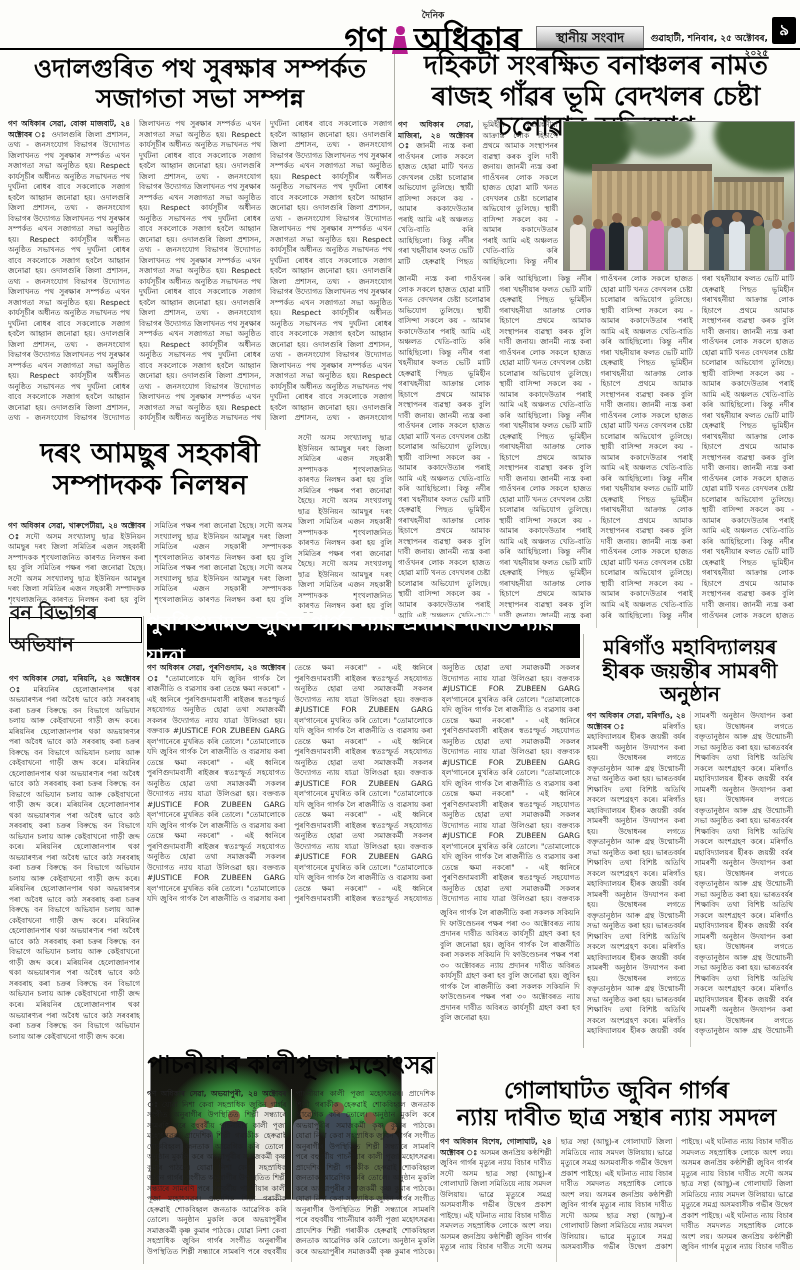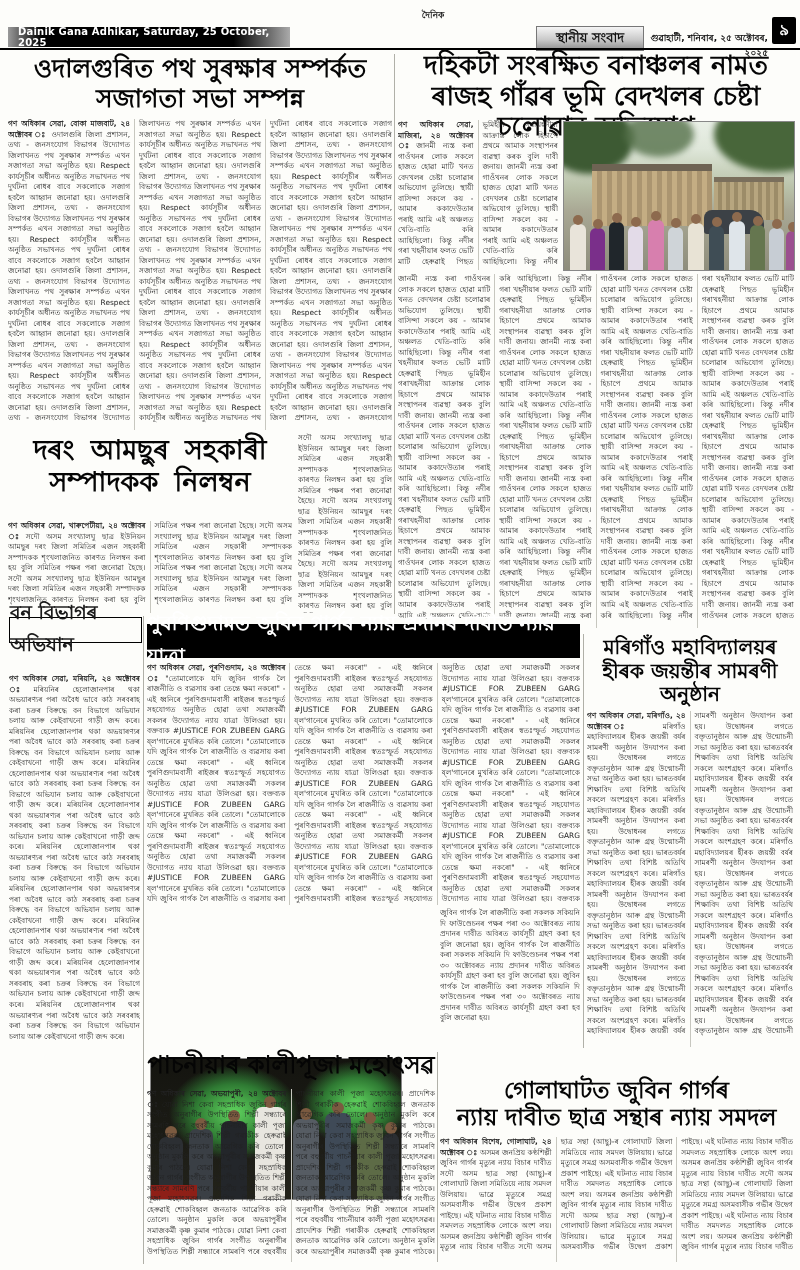--- a/index.html
+++ b/index.html
@@ -58,26 +58,31 @@
   .fig{position:absolute;bottom:0;border-radius:7px 7px 0 0;}
   .fig:before{content:"";position:absolute;left:50%;transform:translateX(-50%);top:-11px;width:12px;height:12px;
     border-radius:50%;background:#7b5a40;}
   .redcloth{position:absolute;left:0;bottom:0;width:46px;height:14px;background:#8e1f17;}
 </style>
 </head>
 <body>
 
 <div id="page">
 
-  <div class="abs ed-bar" style="left:8px;top:27px;width:262px;height:20px;">
-    <span>Dainik Gana Adhikar, Saturday, 25 October, 2025 </span>
-  </div>
 
   <div class="abs" style="left:318px;top:8px;width:230px;height:48px;">
     <div class="mast-prefix" style="text-align:center;">দৈনিক </div>
+    <div class="masthead">
+      <span class="title">গণ </span>
+      <span class="logo">
+        <span class="head"></span>
+          <span class="bodyy"></span>
+      </span>
+      <span class="title">অধিকাৰ </span>
+    </div>
   </div>
 
   <div class="abs section-box" style="left:536px;top:26px;width:106px;height:23px;">
     <span>স্থানীয় সংবাদ </span>
   </div>
 
   <div class="abs date-right" style="left:636px;top:31px;width:132px;height:14px;">গুৱাহাটী, শনিবাৰ, ২৫ অক্টোবৰ, ২০২৫ </div>
 
   <div class="abs pagenum" style="left:772px;top:17px;width:24px;height:27px;">
     <span>৯ </span>
@@ -118,21 +123,21 @@
     <div class="person" style="left:165px;width:16px;height:49px;background:#dfe5ea;"></div>
     <div class="person" style="left:186px;width:15px;height:45px;background:#65764f;"></div>
     <div class="person" style="left:205px;width:15px;height:42px;background:#c7cdd4;"></div>
     <div class="person" style="left:222px;width:14px;height:39px;background:#9b4f8f;"></div>
   </div>
 
   <div class="abs bodytxt cols4" style="left:398px;top:274px;width:396px;height:354px;">
     <span>জানমী ন্যস্ত কৰা গাওঁখনৰ লোক সকলে হাজত হোৱা মাটি খনত বেদখলৰ চেষ্টা চলোৱাৰ অভিযোগ তুলিছে। স্থায়ী বাসিন্দা সকলে কয় - আমাৰ ককাদেউতাৰ পৰাই আমি এই অঞ্চলত খেতি-বাতি কৰি আহিছিলো। কিন্তু নদীৰ গৰা খহনীয়াৰ ফলত ভেটি মাটি হেৰুৱাই পিছত ভূমিহীন গৰাখহনীয়া আক্ৰান্ত লোক হিচাপে প্ৰথমে আমাক সংস্থাপনৰ ব্যৱস্থা কৰক বুলি দাবী জনায়। জানমী ন্যস্ত কৰা গাওঁখনৰ লোক সকলে হাজত হোৱা মাটি খনত বেদখলৰ চেষ্টা চলোৱাৰ অভিযোগ তুলিছে। স্থায়ী বাসিন্দা সকলে কয় - আমাৰ ককাদেউতাৰ পৰাই আমি এই অঞ্চলত খেতি-বাতি কৰি আহিছিলো। কিন্তু নদীৰ গৰা খহনীয়াৰ ফলত ভেটি মাটি হেৰুৱাই পিছত ভূমিহীন গৰাখহনীয়া আক্ৰান্ত লোক হিচাপে প্ৰথমে আমাক সংস্থাপনৰ ব্যৱস্থা কৰক বুলি দাবী জনায়। জানমী ন্যস্ত কৰা গাওঁখনৰ লোক সকলে হাজত হোৱা মাটি খনত বেদখলৰ চেষ্টা চলোৱাৰ অভিযোগ তুলিছে। স্থায়ী বাসিন্দা সকলে কয় - আমাৰ ককাদেউতাৰ পৰাই আমি এই অঞ্চলত খেতি-বাতি কৰি আহিছিলো। কিন্তু নদীৰ গৰা খহনীয়াৰ ফলত ভেটি মাটি হেৰুৱাই পিছত ভূমিহীন গৰাখহনীয়া আক্ৰান্ত লোক হিচাপে প্ৰথমে আমাক সংস্থাপনৰ ব্যৱস্থা কৰক বুলি দাবী জনায়। জানমী ন্যস্ত কৰা গাওঁখনৰ লোক সকলে হাজত হোৱা মাটি খনত বেদখলৰ চেষ্টা চলোৱাৰ অভিযোগ তুলিছে। স্থায়ী বাসিন্দা সকলে কয় - আমাৰ ককাদেউতাৰ পৰাই আমি এই অঞ্চলত খেতি-বাতি কৰি আহিছিলো। কিন্তু নদীৰ গৰা খহনীয়াৰ ফলত ভেটি মাটি হেৰুৱাই পিছত ভূমিহীন গৰাখহনীয়া আক্ৰান্ত লোক হিচাপে প্ৰথমে আমাক সংস্থাপনৰ ব্যৱস্থা কৰক বুলি দাবী জনায়। জানমী ন্যস্ত কৰা গাওঁখনৰ লোক সকলে হাজত হোৱা মাটি খনত বেদখলৰ চেষ্টা চলোৱাৰ অভিযোগ তুলিছে। স্থায়ী বাসিন্দা সকলে কয় - আমাৰ ককাদেউতাৰ পৰাই আমি এই অঞ্চলত খেতি-বাতি কৰি আহিছিলো। কিন্তু নদীৰ গৰা খহনীয়াৰ ফলত ভেটি মাটি হেৰুৱাই পিছত ভূমিহীন গৰাখহনীয়া আক্ৰান্ত লোক হিচাপে প্ৰথমে আমাক সংস্থাপনৰ ব্যৱস্থা কৰক বুলি দাবী জনায়। জানমী ন্যস্ত কৰা গাওঁখনৰ লোক সকলে হাজত হোৱা মাটি খনত বেদখলৰ চেষ্টা চলোৱাৰ অভিযোগ তুলিছে। স্থায়ী বাসিন্দা সকলে কয় - আমাৰ ককাদেউতাৰ পৰাই আমি এই অঞ্চলত খেতি-বাতি কৰি আহিছিলো। কিন্তু নদীৰ গৰা খহনীয়াৰ ফলত ভেটি মাটি হেৰুৱাই পিছত ভূমিহীন গৰাখহনীয়া আক্ৰান্ত লোক হিচাপে প্ৰথমে আমাক সংস্থাপনৰ ব্যৱস্থা কৰক বুলি দাবী জনায়। জানমী ন্যস্ত কৰা গাওঁখনৰ লোক সকলে হাজত হোৱা মাটি খনত বেদখলৰ চেষ্টা চলোৱাৰ অভিযোগ তুলিছে। স্থায়ী বাসিন্দা সকলে কয় - আমাৰ ককাদেউতাৰ পৰাই আমি এই অঞ্চলত খেতি-বাতি কৰি আহিছিলো। কিন্তু নদীৰ গৰা খহনীয়াৰ ফলত ভেটি মাটি হেৰুৱাই পিছত ভূমিহীন গৰাখহনীয়া আক্ৰান্ত লোক হিচাপে প্ৰথমে আমাক সংস্থাপনৰ ব্যৱস্থা কৰক বুলি দাবী জনায়। জানমী ন্যস্ত কৰা গাওঁখনৰ লোক সকলে হাজত হোৱা মাটি খনত বেদখলৰ চেষ্টা চলোৱাৰ অভিযোগ তুলিছে। স্থায়ী বাসিন্দা সকলে কয় - আমাৰ ককাদেউতাৰ পৰাই আমি এই অঞ্চলত খেতি-বাতি কৰি আহিছিলো। কিন্তু নদীৰ গৰা খহনীয়াৰ ফলত ভেটি মাটি হেৰুৱাই পিছত ভূমিহীন গৰাখহনীয়া আক্ৰান্ত লোক হিচাপে প্ৰথমে আমাক সংস্থাপনৰ ব্যৱস্থা কৰক বুলি দাবী জনায়। জানমী ন্যস্ত কৰা গাওঁখনৰ লোক সকলে হাজত হোৱা মাটি খনত বেদখলৰ চেষ্টা চলোৱাৰ অভিযোগ তুলিছে। স্থায়ী বাসিন্দা সকলে কয় - আমাৰ ককাদেউতাৰ পৰাই আমি এই অঞ্চলত খেতি-বাতি কৰি আহিছিলো। কিন্তু নদীৰ গৰা খহনীয়াৰ ফলত ভেটি মাটি হেৰুৱাই পিছত ভূমিহীন গৰাখহনীয়া আক্ৰান্ত লোক হিচাপে প্ৰথমে আমাক সংস্থাপনৰ ব্যৱস্থা কৰক বুলি দাবী জনায়। জানমী ন্যস্ত কৰা গাওঁখনৰ লোক সকলে হাজত হোৱা মাটি খনত বেদখলৰ চেষ্টা চলোৱাৰ অভিযোগ তুলিছে। স্থায়ী বাসিন্দা সকলে কয় - আমাৰ ককাদেউতাৰ পৰাই আমি এই অঞ্চলত খেতি-বাতি কৰি আহিছিলো। কিন্তু নদীৰ গৰা খহনীয়াৰ ফলত ভেটি মাটি হেৰুৱাই পিছত ভূমিহীন গৰাখহনীয়া আক্ৰান্ত লোক হিচাপে প্ৰথমে আমাক সংস্থাপনৰ ব্যৱস্থা কৰক বুলি দাবী জনায়। জানমী ন্যস্ত কৰা গাওঁখনৰ লোক সকলে হাজত হোৱা মাটি খনত বেদখলৰ চেষ্টা চলোৱাৰ অভিযোগ তুলিছে। স্থায়ী বাসিন্দা সকলে কয় - আমাৰ ককাদেউতাৰ পৰাই আমি এই অঞ্চলত খেতি-বাতি কৰি আহিছিলো। কিন্তু নদীৰ গৰা খহনীয়াৰ ফলত ভেটি মাটি হেৰুৱাই পিছত ভূমিহীন গৰাখহনীয়া আক্ৰান্ত লোক হিচাপে প্ৰথমে আমাক সংস্থাপনৰ ব্যৱস্থা কৰক বুলি দাবী জনায়। জানমী ন্যস্ত কৰা গাওঁখনৰ লোক সকলে হাজত হোৱা মাটি খনত বেদখলৰ চেষ্টা চলোৱাৰ অভিযোগ তুলিছে। স্থায়ী বাসিন্দা সকলে কয় - আমাৰ ককাদেউতাৰ পৰাই আমি এই অঞ্চলত খেতি-বাতি কৰি আহিছিলো। কিন্তু নদীৰ গৰা খহনীয়াৰ ফলত ভেটি মাটি হেৰুৱাই পিছত ভূমিহীন গৰাখহনীয়া আক্ৰান্ত লোক হিচাপে প্ৰথমে আমাক সংস্থাপনৰ ব্যৱস্থা কৰক বুলি দাবী জনায়। জানমী ন্যস্ত কৰা গাওঁখনৰ লোক সকলে হাজত হোৱা মাটি খনত বেদখলৰ চেষ্টা চলোৱাৰ অভিযোগ তুলিছে। স্থায়ী বাসিন্দা সকলে কয় - আমাৰ ককাদেউতাৰ পৰাই আমি এই অঞ্চলত খেতি-বাতি কৰি আহিছিলো। কিন্তু নদীৰ গৰা খহনীয়াৰ ফলত ভেটি মাটি হেৰুৱাই পিছত ভূমিহীন গৰাখহনীয়া আক্ৰান্ত লোক হিচাপে প্ৰথমে আমাক সংস্থাপনৰ ব্যৱস্থা কৰক বুলি দাবী জনায়। জানমী ন্যস্ত কৰা গাওঁখনৰ লোক সকলে হাজত হোৱা মাটি খনত বেদখলৰ চেষ্টা চলোৱাৰ অভিযোগ তুলিছে। স্থায়ী বাসিন্দা সকলে কয় - আমাৰ ককাদেউতাৰ পৰাই আমি এই অঞ্চলত খেতি-বাতি কৰি আহিছিলো। কিন্তু নদীৰ গৰা খহনীয়াৰ ফলত ভেটি মাটি হেৰুৱাই পিছত ভূমিহীন গৰাখহনীয়া আক্ৰান্ত লোক হিচাপে প্ৰথমে আমাক সংস্থাপনৰ ব্যৱস্থা কৰক বুলি দাবী জনায়। জানমী ন্যস্ত কৰা গাওঁখনৰ লোক সকলে হাজত হোৱা মাটি খনত বেদখলৰ চেষ্টা চলোৱাৰ অভিযোগ তুলিছে। স্থায়ী বাসিন্দা সকলে কয় - আমাৰ ককাদেউতাৰ পৰাই আমি এই অঞ্চলত খেতি-বাতি কৰি আহিছিলো। কিন্তু নদীৰ গৰা খহনীয়াৰ ফলত ভেটি মাটি হেৰুৱাই পিছত ভূমিহীন গৰাখহনীয়া আক্ৰান্ত লোক হিচাপে প্ৰথমে আমাক সংস্থাপনৰ ব্যৱস্থা কৰক বুলি দাবী জনায়। জানমী ন্যস্ত কৰা গাওঁখনৰ লোক সকলে হাজত হোৱা মাটি খনত বেদখলৰ চেষ্টা চলোৱাৰ অভিযোগ তুলিছে। স্থায়ী বাসিন্দা সকলে কয় - আমাৰ ককাদেউতাৰ পৰাই আমি এই অঞ্চলত খেতি-বাতি কৰি আহিছিলো। কিন্তু নদীৰ গৰা খহনীয়াৰ ফলত ভেটি মাটি হেৰুৱাই পিছত ভূমিহীন গৰাখহনীয়া আক্ৰান্ত লোক হিচাপে প্ৰথমে আমাক সংস্থাপনৰ ব্যৱস্থা কৰক বুলি দাবী জনায়। জানমী ন্যস্ত কৰা গাওঁখনৰ লোক সকলে হাজত হোৱা মাটি খনত বেদখলৰ চেষ্টা চলোৱাৰ অভিযোগ তুলিছে। স্থায়ী বাসিন্দা সকলে কয় - আমাৰ ককাদেউতাৰ পৰাই আমি এই অঞ্চলত খেতি-বাতি কৰি আহিছিলো। কিন্তু নদীৰ গৰা খহনীয়াৰ ফলত ভেটি মাটি হেৰুৱাই পিছত ভূমিহীন গৰাখহনীয়া আক্ৰান্ত লোক হিচাপে প্ৰথমে আমাক সংস্থাপনৰ ব্যৱস্থা কৰক বুলি দাবী জনায়। জানমী ন্যস্ত কৰা গাওঁখনৰ লোক সকলে হাজত হোৱা মাটি খনত বেদখলৰ চেষ্টা চলোৱাৰ অভিযোগ তুলিছে। স্থায়ী বাসিন্দা সকলে কয় - আমাৰ ককাদেউতাৰ পৰাই আমি এই অঞ্চলত খেতি-বাতি কৰি আহিছিলো। কিন্তু নদীৰ গৰা খহনীয়াৰ ফলত ভেটি মাটি হেৰুৱাই পিছত ভূমিহীন গৰাখহনীয়া আক্ৰান্ত লোক হিচাপে প্ৰথমে আমাক সংস্থাপনৰ ব্যৱস্থা কৰক বুলি দাবী জনায়। জানমী ন্যস্ত কৰা গাওঁখনৰ লোক সকলে হাজত হোৱা মাটি খনত বেদখলৰ চেষ্টা চলোৱাৰ অভিযোগ তুলিছে। স্থায়ী বাসিন্দা সকলে কয় - আমাৰ ককাদেউতাৰ পৰাই আমি এই অঞ্চলত খেতি-বাতি কৰি আহিছিলো। কিন্তু নদীৰ গৰা খহনীয়াৰ ফলত ভেটি মাটি হেৰুৱাই পিছত ভূমিহীন গৰাখহনীয়া আক্ৰান্ত লোক হিচাপে প্ৰথমে আমাক সংস্থাপনৰ ব্যৱস্থা কৰক বুলি দাবী জনায়। জানমী ন্যস্ত কৰা গাওঁখনৰ লোক সকলে হাজত হোৱা মাটি খনত বেদখলৰ চেষ্টা চলোৱাৰ অভিযোগ তুলিছে। স্থায়ী বাসিন্দা সকলে কয় - আমাৰ ককাদেউতাৰ পৰাই আমি এই অঞ্চলত খেতি-বাতি কৰি আহিছিলো। কিন্তু নদীৰ গৰা খহনীয়াৰ ফলত ভেটি মাটি হেৰুৱাই পিছত ভূমিহীন গৰাখহনীয়া আক্ৰান্ত লোক হিচাপে প্ৰথমে আমাক সংস্থাপনৰ ব্যৱস্থা কৰক বুলি দাবী জনায়। জানমী ন্যস্ত কৰা গাওঁখনৰ লোক সকলে হাজত হোৱা মাটি খনত বেদখলৰ চেষ্টা চলোৱাৰ অভিযোগ তুলিছে। স্থায়ী বাসিন্দা সকলে কয় - আমাৰ ককাদেউতাৰ পৰাই আমি এই অঞ্চলত খেতি-বাতি কৰি আহিছিলো। কিন্তু নদীৰ গৰা খহনীয়াৰ ফলত ভেটি মাটি হেৰুৱাই পিছত ভূমিহীন গৰাখহনীয়া আক্ৰান্ত লোক হিচাপে প্ৰথমে আমাক সংস্থাপনৰ ব্যৱস্থা কৰক বুলি দাবী জনায়। জানমী ন্যস্ত কৰা গাওঁখনৰ লোক সকলে হাজত হোৱা মাটি খনত বেদখলৰ চেষ্টা চলোৱাৰ অভিযোগ তুলিছে। স্থায়ী বাসিন্দা সকলে কয় - আমাৰ ককাদেউতাৰ পৰাই আমি এই অঞ্চলত খেতি-বাতি কৰি আহিছিলো। কিন্তু নদীৰ গৰা খহনীয়াৰ ফলত ভেটি মাটি হেৰুৱাই পিছত ভূমিহীন গৰাখহনীয়া আক্ৰান্ত লোক হিচাপে প্ৰথমে আমাক সংস্থাপনৰ ব্যৱস্থা কৰক বুলি দাবী জনায়। জানমী ন্যস্ত কৰা গাওঁখনৰ লোক সকলে হাজত হোৱা মাটি খনত বেদখলৰ চেষ্টা চলোৱাৰ অভিযোগ তুলিছে। স্থায়ী বাসিন্দা সকলে কয় - আমাৰ ককাদেউতাৰ পৰাই আমি এই অঞ্চলত খেতি-বাতি কৰি আহিছিলো। কিন্তু নদীৰ গৰা খহনীয়াৰ ফলত ভেটি মাটি হেৰুৱাই পিছত ভূমিহীন গৰাখহনীয়া আক্ৰান্ত লোক হিচাপে প্ৰথমে আমাক সংস্থাপনৰ ব্যৱস্থা কৰক বুলি দাবী জনায়। জানমী ন্যস্ত কৰা গাওঁখনৰ লোক সকলে হাজত হোৱা মাটি খনত বেদখলৰ চেষ্টা চলোৱাৰ অভিযোগ তুলিছে। স্থায়ী বাসিন্দা সকলে কয় - আমাৰ ককাদেউতাৰ পৰাই আমি এই অঞ্চলত খেতি-বাতি কৰি আহিছিলো। কিন্তু নদীৰ গৰা খহনীয়াৰ ফলত ভেটি মাটি হেৰুৱাই পিছত ভূমিহীন গৰাখহনীয়া আক্ৰান্ত লোক হিচাপে প্ৰথমে আমাক সংস্থাপনৰ ব্যৱস্থা কৰক বুলি দাবী জনায়। জানমী ন্যস্ত কৰা গাওঁখনৰ লোক সকলে হাজত হোৱা মাটি খনত বেদখলৰ চেষ্টা চলোৱাৰ অভিযোগ তুলিছে। স্থায়ী বাসিন্দা সকলে কয় - আমাৰ ককাদেউতাৰ পৰাই আমি এই অঞ্চলত খেতি-বাতি কৰি আহিছিলো। কিন্তু নদীৰ গৰা খহনীয়াৰ ফলত ভেটি মাটি হেৰুৱাই পিছত ভূমিহীন গৰাখহনীয়া আক্ৰান্ত লোক হিচাপে প্ৰথমে আমাক সংস্থাপনৰ ব্যৱস্থা কৰক বুলি দাবী জনায়। জানমী ন্যস্ত কৰা গাওঁখনৰ লোক সকলে হাজত হোৱা মাটি খনত বেদখলৰ চেষ্টা চলোৱাৰ অভিযোগ তুলিছে। স্থায়ী বাসিন্দা সকলে কয় - আমাৰ ককাদেউতাৰ পৰাই আমি এই অঞ্চলত খেতি-বাতি কৰি আহিছিলো। কিন্তু নদীৰ গৰা খহনীয়াৰ ফলত ভেটি মাটি হেৰুৱাই পিছত ভূমিহীন গৰাখহনীয়া আক্ৰান্ত লোক হিচাপে প্ৰথমে আমাক সংস্থাপনৰ ব্যৱস্থা কৰক বুলি দাবী জনায়।</span>
   </div>
 
-  <div class="abs headline" style="left:8px;top:437px;width:284px;height:80px;font-size:27px;font-family:Liberation Mono, monospace;">দৰং আমছুৰ সহকাৰী সম্পাদকক নিলম্বন </div>
+  <div class="abs headline" style="left:8px;top:437px;width:284px;height:80px;font-size:27px;">দৰং আমছুৰ সহকাৰী সম্পাদকক নিলম্বন </div>
   <div class="abs bodytxt" style="left:298px;top:433px;width:94px;height:180px;">
     <span>সদৌ অসম সংখ্যালঘু ছাত্ৰ ইউনিয়ন আমছুৰ দৰং জিলা সমিতিৰ এজন সহকাৰী সম্পাদকক শৃংখলাজনিত কাৰণত নিলম্বন কৰা হয় বুলি সমিতিৰ পক্ষৰ পৰা জনোৱা হৈছে। সদৌ অসম সংখ্যালঘু ছাত্ৰ ইউনিয়ন আমছুৰ দৰং জিলা সমিতিৰ এজন সহকাৰী সম্পাদকক শৃংখলাজনিত কাৰণত নিলম্বন কৰা হয় বুলি সমিতিৰ পক্ষৰ পৰা জনোৱা হৈছে। সদৌ অসম সংখ্যালঘু ছাত্ৰ ইউনিয়ন আমছুৰ দৰং জিলা সমিতিৰ এজন সহকাৰী সম্পাদকক শৃংখলাজনিত কাৰণত নিলম্বন কৰা হয় বুলি সমিতিৰ পক্ষৰ পৰা জনোৱা হৈছে। সদৌ অসম সংখ্যালঘু ছাত্ৰ ইউনিয়ন আমছুৰ দৰং জিলা সমিতিৰ এজন সহকাৰী সম্পাদকক শৃংখলাজনিত কাৰণত নিলম্বন কৰা হয় বুলি সমিতিৰ পক্ষৰ পৰা জনোৱা হৈছে। সদৌ অসম সংখ্যালঘু ছাত্ৰ ইউনিয়ন আমছুৰ দৰং জিলা সমিতিৰ এজন সহকাৰী সম্পাদকক শৃংখলাজনিত কাৰণত নিলম্বন কৰা হয় বুলি সমিতিৰ পক্ষৰ পৰা জনোৱা হৈছে।</span>
   </div>
   <div class="abs bodytxt cols2" style="left:8px;top:521px;width:284px;height:92px;">
     <span class="byline">গণ অধিকাৰ সেৱা, খাৰুপেটীয়া, ২৪ অক্টোবৰ ঃ </span>
     <span>সদৌ অসম সংখ্যালঘু ছাত্ৰ ইউনিয়ন আমছুৰ দৰং জিলা সমিতিৰ এজন সহকাৰী সম্পাদকক শৃংখলাজনিত কাৰণত নিলম্বন কৰা হয় বুলি সমিতিৰ পক্ষৰ পৰা জনোৱা হৈছে। সদৌ অসম সংখ্যালঘু ছাত্ৰ ইউনিয়ন আমছুৰ দৰং জিলা সমিতিৰ এজন সহকাৰী সম্পাদকক শৃংখলাজনিত কাৰণত নিলম্বন কৰা হয় বুলি সমিতিৰ পক্ষৰ পৰা জনোৱা হৈছে। সদৌ অসম সংখ্যালঘু ছাত্ৰ ইউনিয়ন আমছুৰ দৰং জিলা সমিতিৰ এজন সহকাৰী সম্পাদকক শৃংখলাজনিত কাৰণত নিলম্বন কৰা হয় বুলি সমিতিৰ পক্ষৰ পৰা জনোৱা হৈছে। সদৌ অসম সংখ্যালঘু ছাত্ৰ ইউনিয়ন আমছুৰ দৰং জিলা সমিতিৰ এজন সহকাৰী সম্পাদকক শৃংখলাজনিত কাৰণত নিলম্বন কৰা হয় বুলি সমিতিৰ পক্ষৰ পৰা জনোৱা হৈছে। সদৌ অসম সংখ্যালঘু ছাত্ৰ ইউনিয়ন আমছুৰ দৰং জিলা সমিতিৰ এজন সহকাৰী সম্পাদকক শৃংখলাজনিত কাৰণত নিলম্বন কৰা হয় বুলি সমিতিৰ পক্ষৰ পৰা জনোৱা হৈছে।</span>
   </div>
 
   <div class="abs vrule" style="left:143px;top:616px;height:648px;"></div>
   <div class="abs boxhead" style="left:9px;top:617px;width:131px;height:24px;">

